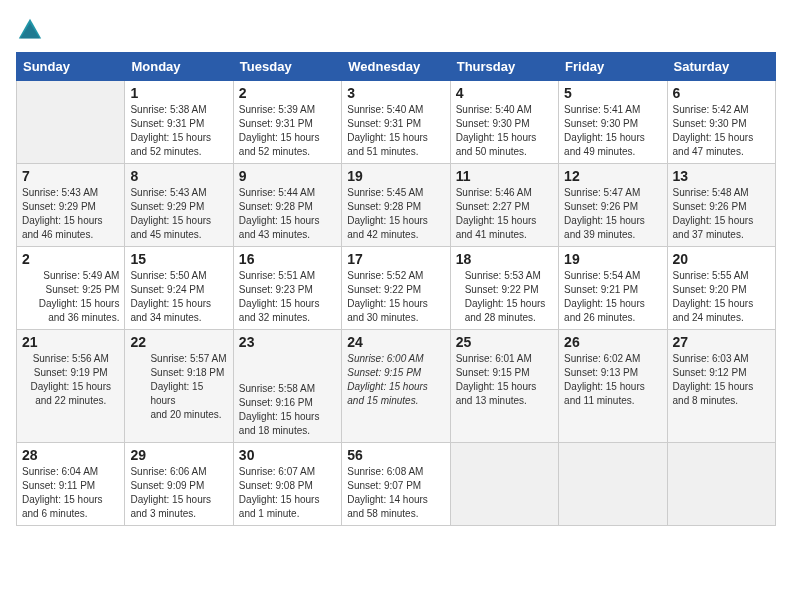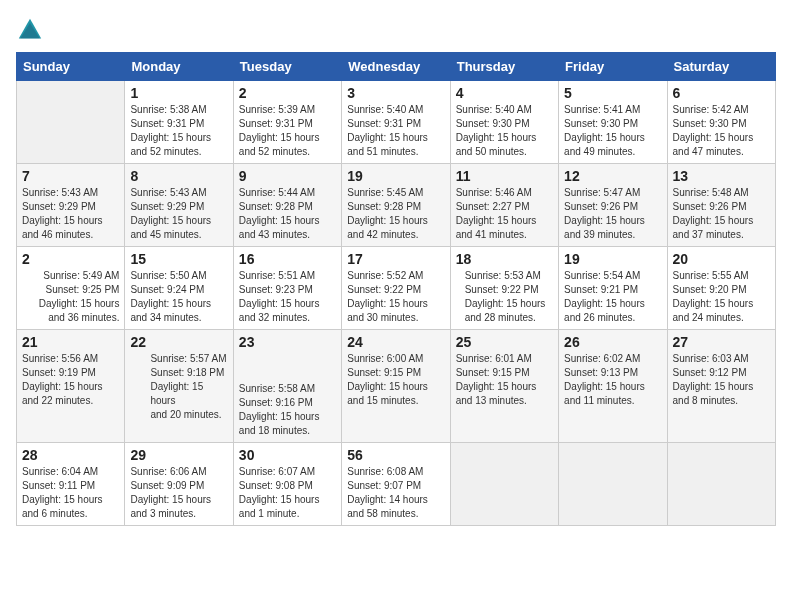--- a/index.html
+++ b/index.html
@@ -266,42 +266,42 @@
           <div class="day-num">20</div>
           <div class="day-info" style="white-space: pre-line;">Sunrise: 5:55 AM
 Sunset: 9:20 PM
 Daylight: 15 hours
 and 24 minutes.</div>
         </td>
       </tr>
       <tr>
         <td>
           <div class="day-num">21</div>
-          <div class="day-info" style="white-space: pre-line;">Sunrise: 5:56 AM
+          <div class="day-info" style="white-space: pre-line; text-align: center;">Sunrise: 5:56 AM
 Sunset: 9:19 PM
 Daylight: 15 hours
 and 22 minutes.</div>
         </td>
         <td>
           <div class="day-num">22</div>
           <div class="day-info" style="white-space: pre-line; margin-left: 20px;">Sunrise: 5:57 AM
 Sunset: 9:18 PM
 Daylight: 15 hours
 and 20 minutes.</div>
         </td>
         <td>
           <div class="day-num">23</div>
           <div class="day-info" style="white-space: pre-line; margin-top: 32px;">Sunrise: 5:58 AM
 Sunset: 9:16 PM
 Daylight: 15 hours
 and 18 minutes.</div>
         </td>
         <td>
           <div class="day-num">24</div>
-          <div class="day-info" style="white-space: pre-line;">Sunrise: 6:00 AM
+          <div class="day-info" style="white-space: pre-line; font-style: italic;">Sunrise: 6:00 AM
 Sunset: 9:15 PM
 Daylight: 15 hours
 and 15 minutes.</div>
         </td>
         <td>
           <div class="day-num">25</div>
           <div class="day-info" style="white-space: pre-line;">Sunrise: 6:01 AM
 Sunset: 9:15 PM
 Daylight: 15 hours
 and 13 minutes.</div>

